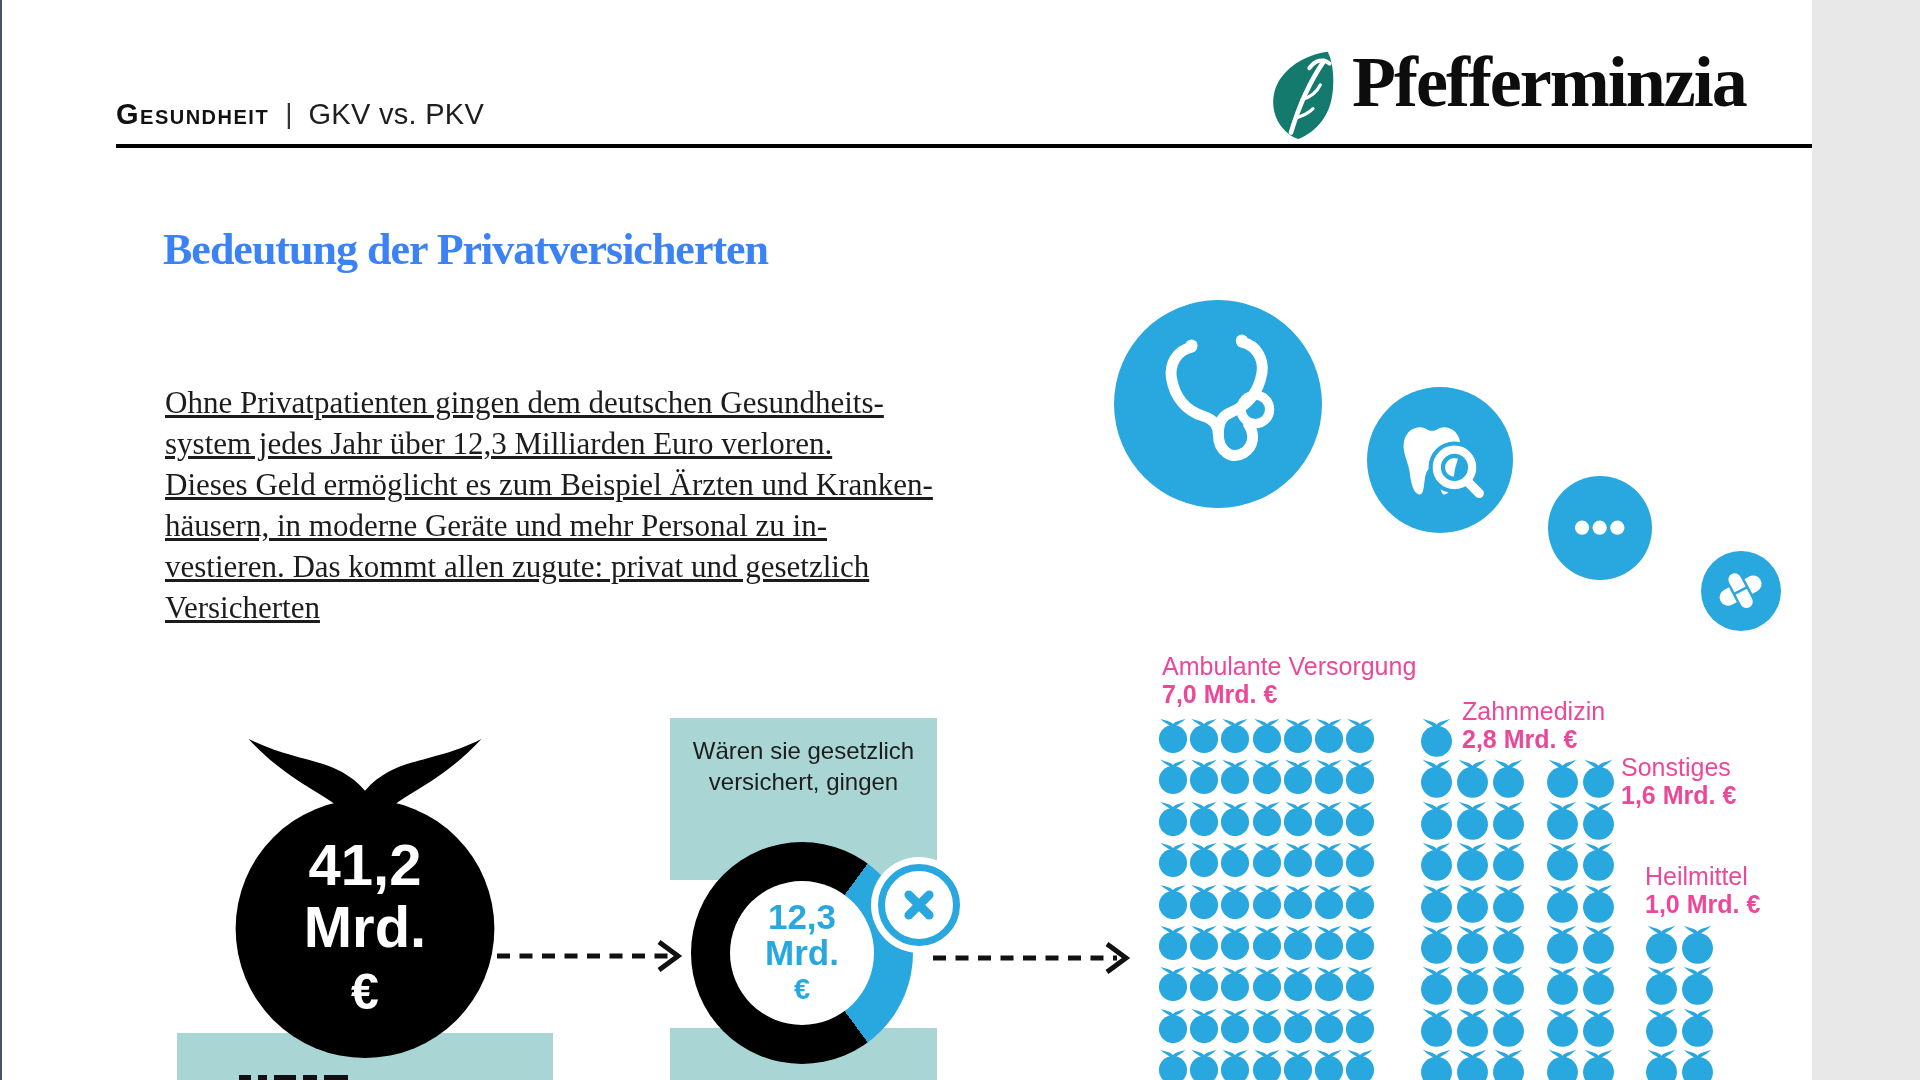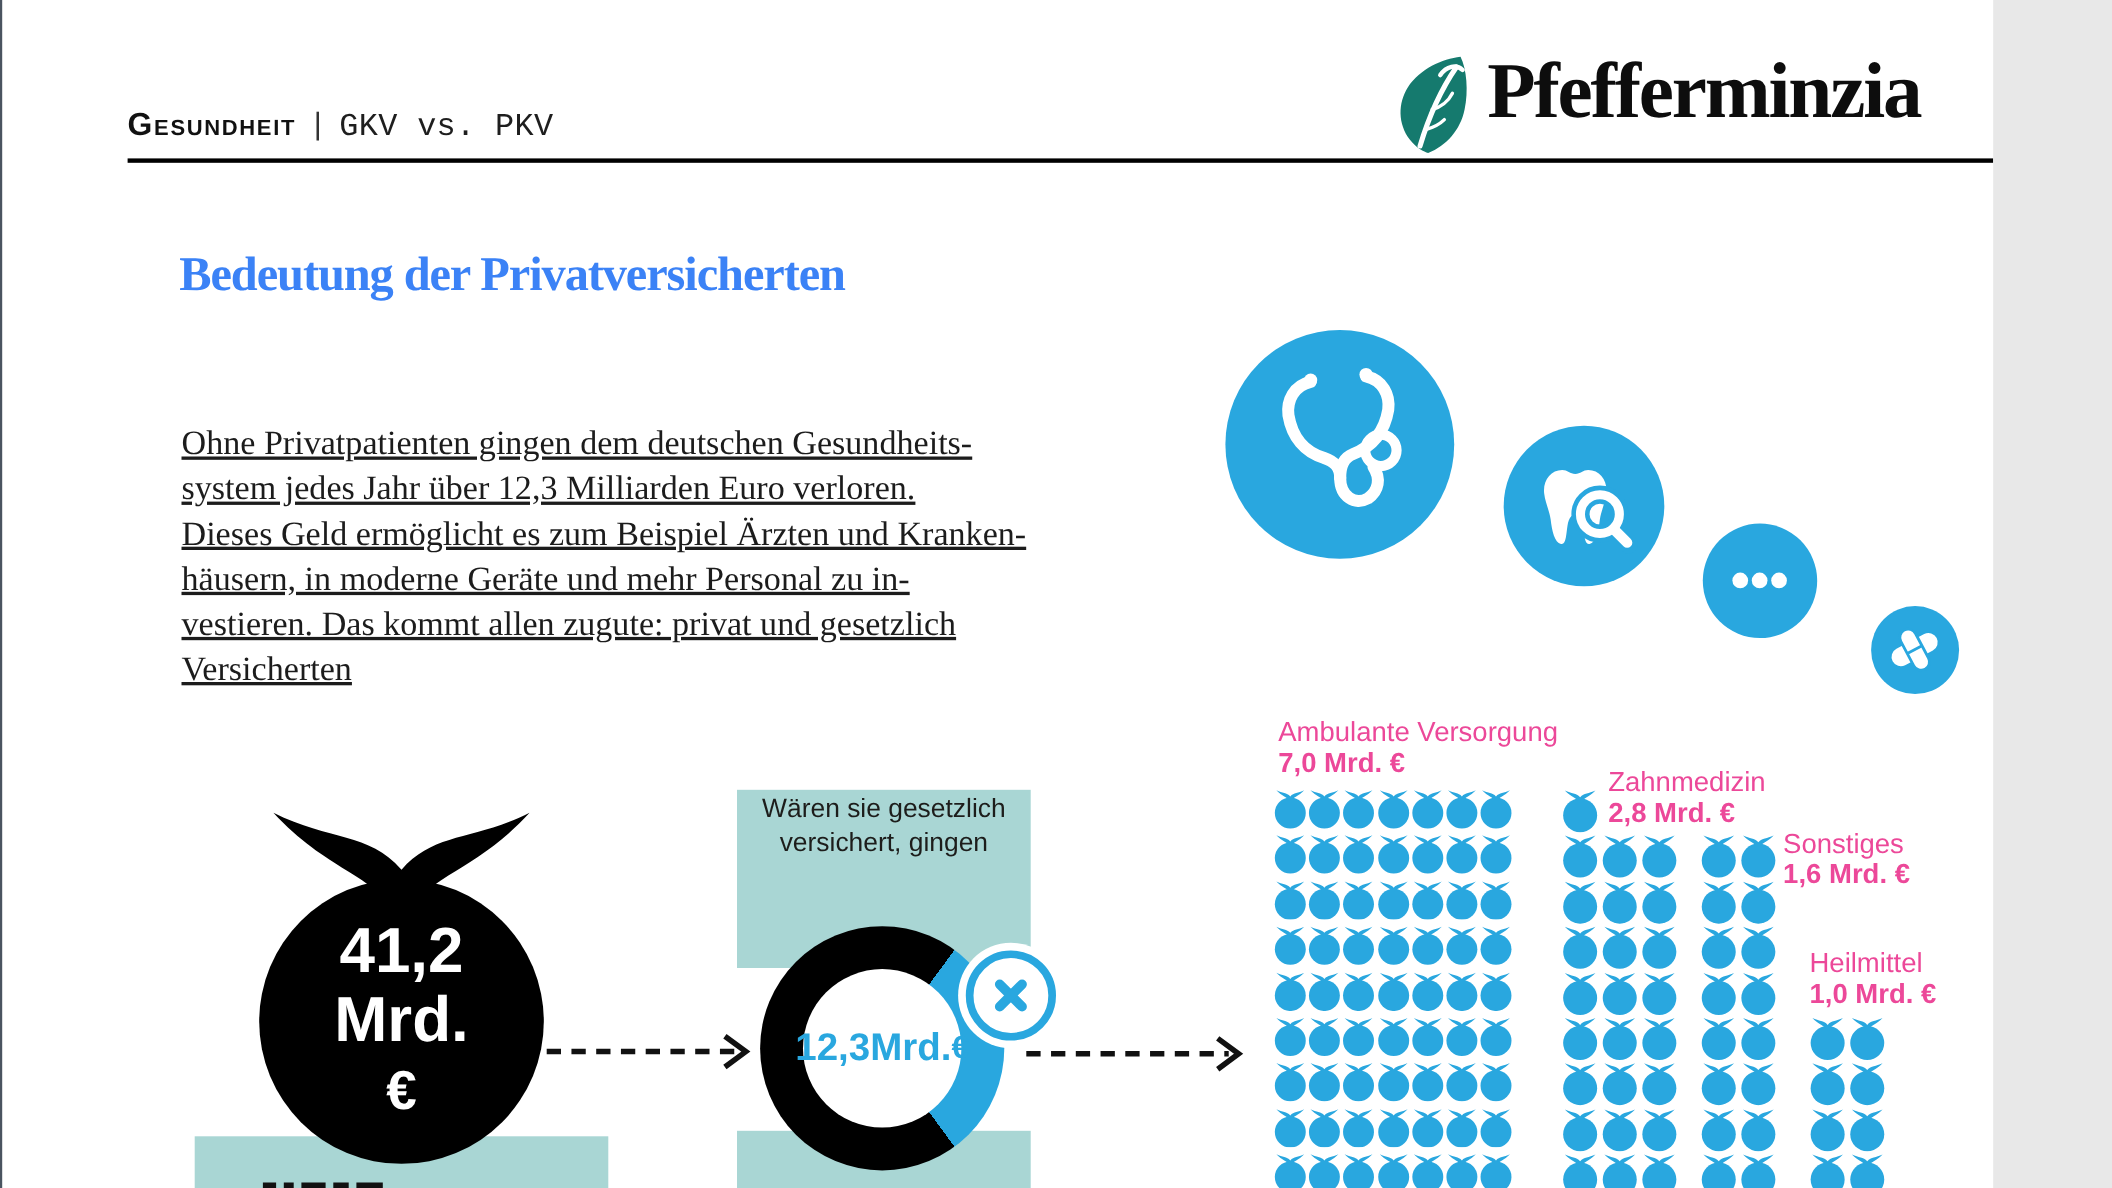--- a/index.html
+++ b/index.html
@@ -8,21 +8,21 @@
   html,body{margin:0;padding:0;background:#e8e8e8;}
   .canvas{position:relative;width:1812px;height:1080px;background:#ffffff;overflow:hidden;
           font-family:"Liberation Sans",sans-serif;}
   .abs{position:absolute;}
   .left-edge{left:0;top:0;width:2px;height:1080px;background:#4a5460;}
 
   
   .kicker-row{left:116px;top:98px;display:flex;align-items:baseline;gap:16px;color:#111;}
   .kicker{font-weight:bold;font-variant:small-caps;font-size:29px;letter-spacing:1.5px;}
   .kicker-divider{font-size:28px;font-weight:300;color:#333;transform:translateY(-1px);}
-  .topic{font-size:29px;color:#1e1e1e;letter-spacing:.3px;font-family:Liberation Mono, monospace;}
+  .topic{font-size:29px;color:#1e1e1e;letter-spacing:.3px;}
   .header-rule{left:116px;top:144px;width:1696px;height:4px;background:#000;}
 
   
   .leaf{left:1256px;top:48px;width:92px;height:92px;}
   .brand{left:1352px;top:44px;font-family:"Liberation Serif",serif;font-weight:bold;
          font-size:72px;letter-spacing:-2px;color:#0d0d0d;line-height:76px;}
 
   
   .headline{left:163px;top:214px;font-family:"Liberation Serif",serif;font-weight:bold;
             font-size:44px;line-height:72px;letter-spacing:-1px;color:#3b82f6;}
@@ -33,36 +33,36 @@
   .circle{border-radius:50%;background:var(--blue);display:flex;align-items:center;justify-content:center;}
   .c-stetho{left:1114px;top:300px;width:208px;height:208px;}
   .c-tooth{left:1367px;top:387px;width:146px;height:146px;}
   .c-dots{left:1548px;top:476px;width:104px;height:104px;}
   .c-pills{left:1701px;top:551px;width:80px;height:80px;}
   .circle svg{width:84%;height:84%;}
 
   
   .teal{background:var(--teal);}
   .note-box{left:670px;top:718px;width:267px;height:162px;text-align:center;
-            padding-top:2px;box-sizing:border-box;font-size:24px;line-height:31px;color:#1d1d1b;}
+            padding-top:17px;box-sizing:border-box;font-size:24px;line-height:31px;color:#1d1d1b;}
   .box-b{left:670px;top:1028px;width:267px;height:52px;}
   .box-c{left:177px;top:1033px;width:376px;height:47px;}
   .clip-mark{background:#111;height:5px;top:1075px;}
 
   
   .big-bag{left:227px;top:726px;width:276px;fill:#000;}
   .bag-total{left:227px;top:834px;width:276px;text-align:center;color:#fff;font-weight:bold;
              font-size:58px;line-height:62px;}
   .bag-total .euro{font-size:50px;}
 
   
   .donut{left:691px;top:842px;width:222px;height:222px;border-radius:50%;
          background:conic-gradient(#000 0deg 36deg,var(--blue) 36deg 144deg,#000 144deg 360deg);}
   .donut-hole{position:absolute;left:39px;top:39px;width:144px;height:144px;border-radius:50%;
-              background:#fff;display:flex;flex-direction:row;align-items:center;justify-content:center;
+              background:#fff;display:flex;flex-direction:column;align-items:center;justify-content:center;
               color:var(--blue);font-weight:bold;font-size:35px;line-height:36px;}
   .donut-hole .euro{font-size:29px;}
 
   
   .badge{left:878px;top:864px;width:82px;height:82px;border-radius:50%;background:#fff;
          border:7px solid var(--blue);box-sizing:border-box;box-shadow:0 0 0 7px #fff;
          display:flex;align-items:center;justify-content:center;}
   .badge svg{width:46px;height:46px;}
 
   

